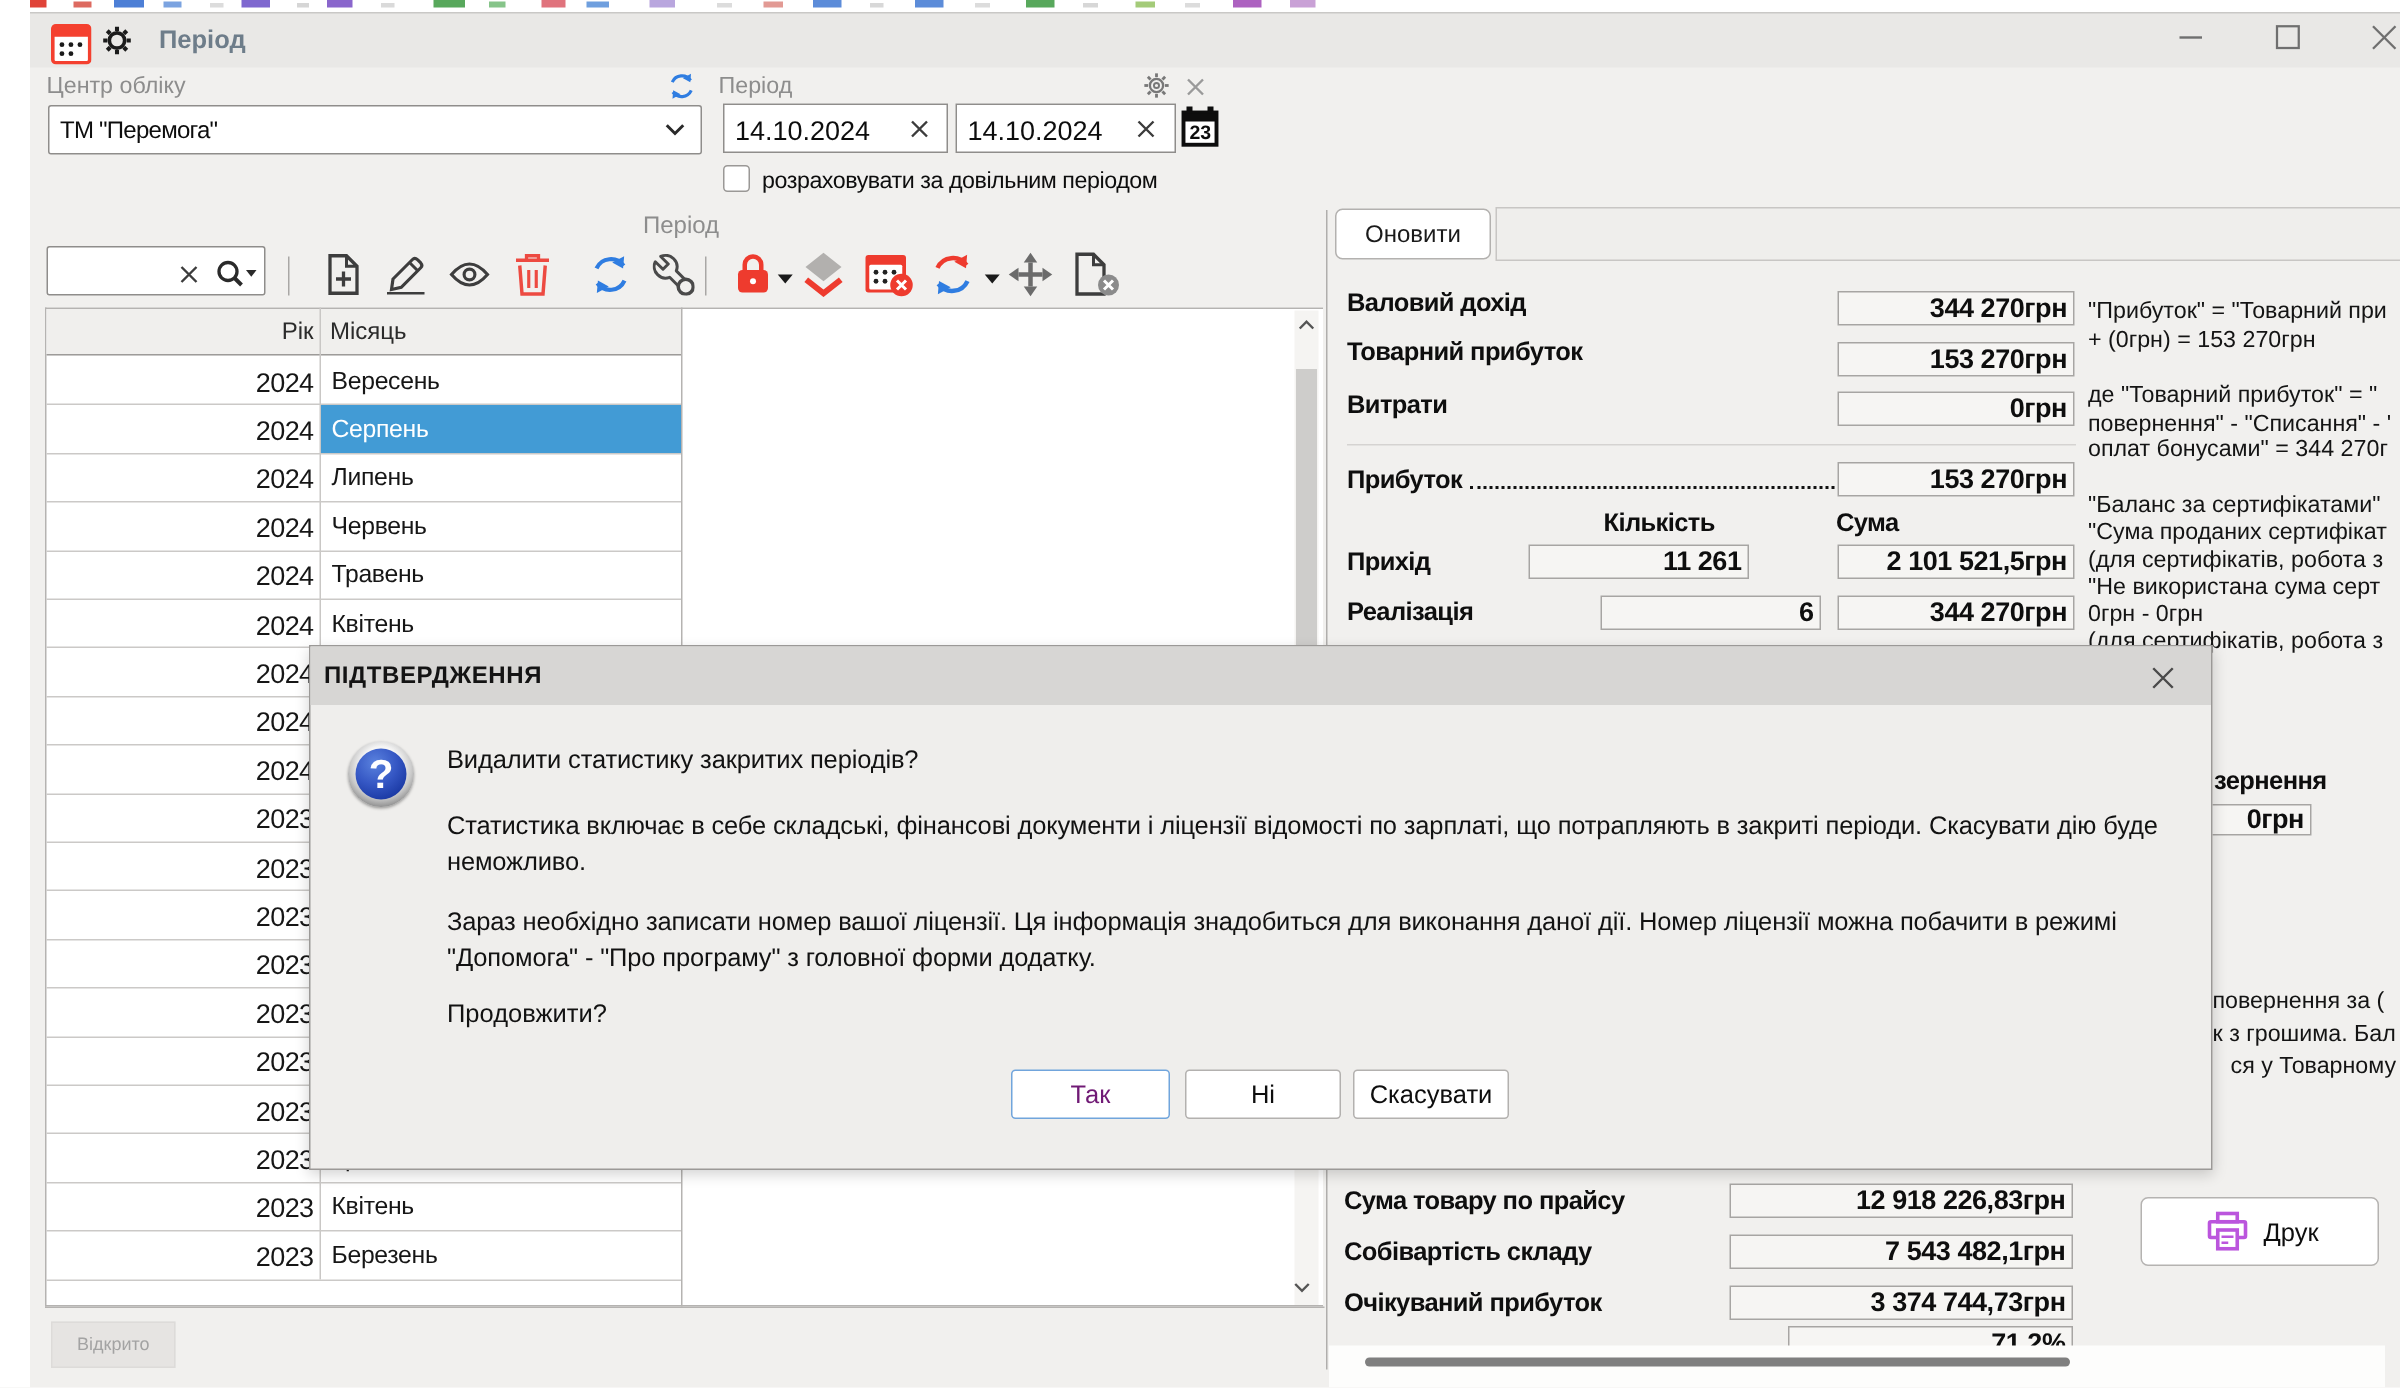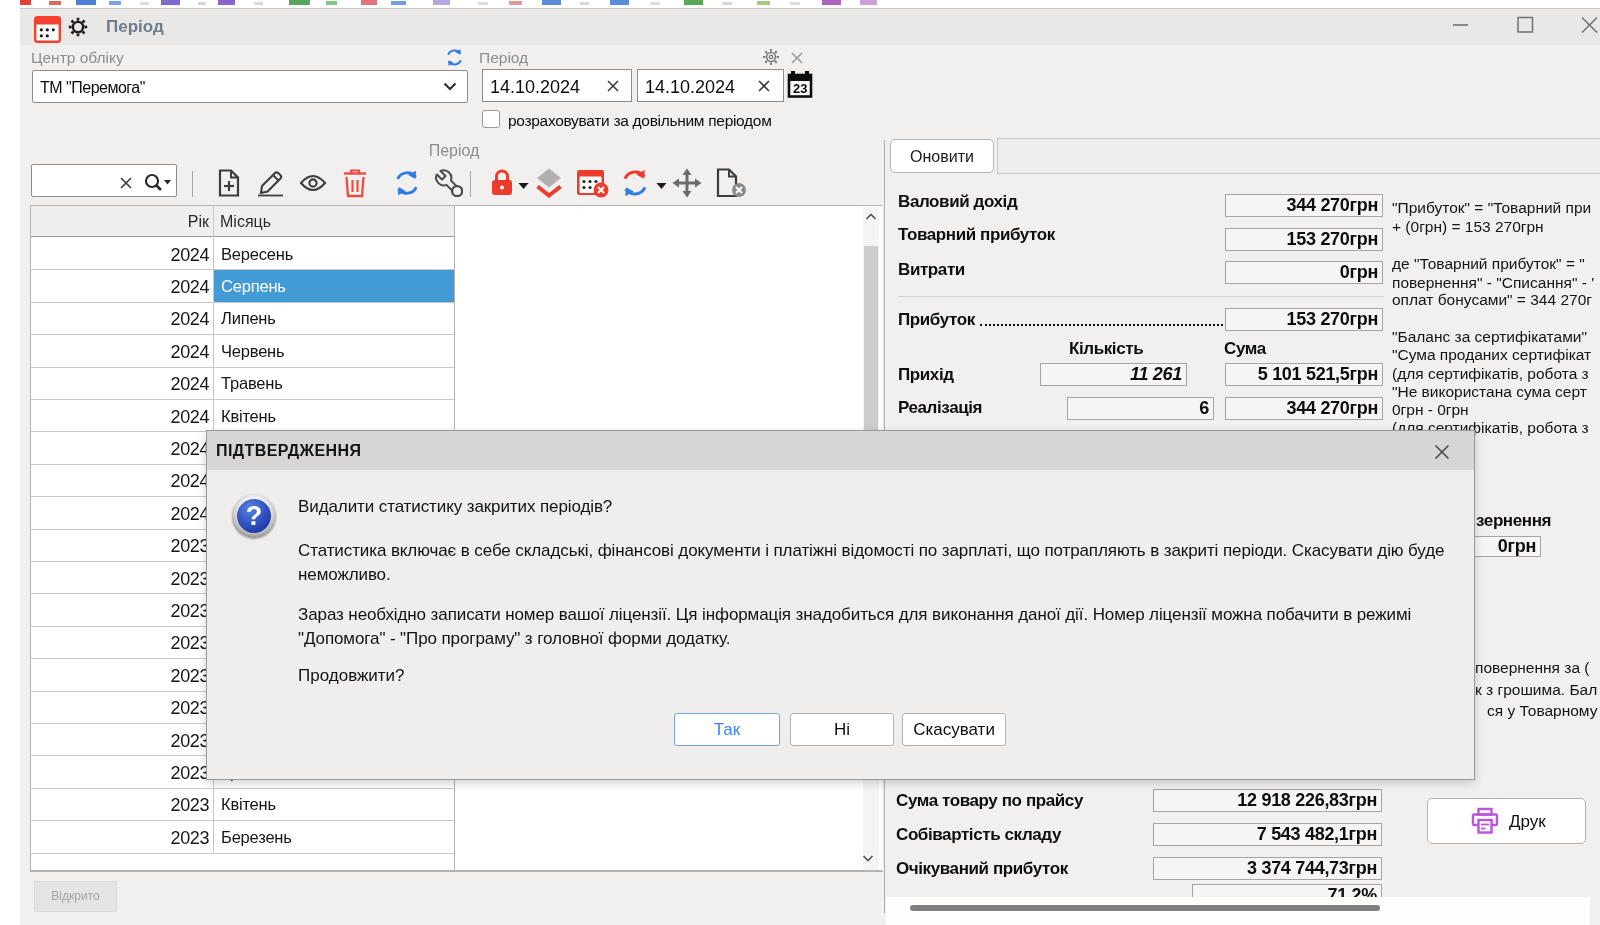--- a/index.html
+++ b/index.html
@@ -362,22 +362,22 @@
 <div class="abs" style="left:878px;top:296px;width:486px;height:1px;background:#d5d3d1;"></div>
 <div class="blbl" style="left:1049px;top:339px;">Кількість</div>
 <div class="blbl" style="left:1204px;top:339px;">Сума</div>
 <div class="blbl" style="left:878px;top:365px;">Прихід</div>
 <div class="blbl" style="left:878px;top:398px;">Реалізація</div>
 
 <div class="fieldbox" style="left:1205px;top:194px;width:158px;height:23px;">344 270грн</div>
 <div class="fieldbox" style="left:1205px;top:228px;width:158px;height:23px;">153 270грн</div>
 <div class="fieldbox" style="left:1205px;top:261px;width:158px;height:23px;">0грн</div>
 <div class="fieldbox" style="left:1205px;top:308px;width:158px;height:23px;">153 270грн</div>
-<div class="fieldbox" style="left:1020px;top:363px;width:147px;height:23px;font-style:italic;">11 261</div>
-<div class="fieldbox" style="left:1205px;top:363px;width:158px;height:23px;">5 101 521,5грн</div>
+<div class="fieldbox" style="left:999px;top:363px;width:147px;height:23px;">11 261</div>
+<div class="fieldbox" style="left:1205px;top:363px;width:158px;height:23px;">2 101 521,5грн</div>
 <div class="fieldbox" style="left:1047px;top:397px;width:147px;height:23px;">6</div>
 <div class="fieldbox" style="left:1205px;top:397px;width:158px;height:23px;">344 270грн</div>
 
 <div class="abs" style="left:1372px;top:180px;width:208px;height:260px;overflow:hidden;">
 <div class="ftext" style="left:0;top:19px;">"Прибуток" = "Товарний при</div>
 <div class="ftext" style="left:0;top:38px;">+ (0грн) = 153 270грн</div>
 <div class="ftext" style="left:0;top:75px;">де "Товарний прибуток" = "</div>
 <div class="ftext" style="left:0;top:94px;">повернення" - "Списання" - '</div>
 <div class="ftext" style="left:0;top:111px;">оплат бонусами" = 344 270г</div>
 <div class="ftext" style="left:0;top:148px;">"Баланс за сертифікатами"</div>
@@ -437,22 +437,22 @@
 <div class="abs" style="left:196px;top:442px;font-size:16px;font-weight:bold;color:#141414;letter-spacing:0.4px;">ПІДТВЕРДЖЕННЯ</div>
 <svg class="abs" style="left:1413px;top:443px;" width="18" height="18" viewBox="0 0 18 18">
   <path d="M2.5 2.5 L15.5 15.5 M15.5 2.5 L2.5 15.5" stroke="#4a4a4a" stroke-width="1.6"></path>
 </svg>
 
 <div class="abs" style="left:212px;top:494px;width:44px;height:44px;border-radius:50%;background:radial-gradient(circle at 50% 40%, #f5f5f5 40%, #c9c9c9 60%, #8d8d8d 78%, #e2e2e2 95%);box-shadow:0 1px 2px rgba(0,0,0,0.35);"></div>
 <div class="abs" style="left:217px;top:499px;width:34px;height:34px;border-radius:50%;background:radial-gradient(circle at 38% 28%, #5a82de 0%, #3557c4 45%, #1e3da8 75%, #16328f 100%);"></div>
 <div class="abs" style="left:217px;top:498px;width:34px;height:34px;text-align:center;font-size:27px;font-weight:bold;color:#ffffff;line-height:36px;">?</div>
 
 <div class="abs" style="left:278px;top:497px;font-size:17px;letter-spacing:-0.1px;color:#121212;">Видалити статистику закритих періодів?</div>
-<div class="abs" style="left:278px;top:539px;width:1153px;font-size:17px;letter-spacing:-0.1px;color:#121212;line-height:24px;">Статистика включає в себе складські, фінансові документи і платіжні відомості по зарплаті, що потрапляють в закриті періоди. Скасувати дію буде неможливо.</div>
+<div class="abs" style="left:278px;top:539px;width:1153px;font-size:17px;letter-spacing:-0.1px;color:#121212;line-height:24px;">Статистика включає в себе складські, фінансові документи і ліцензії відомості по зарплаті, що потрапляють в закриті періоди. Скасувати дію буде неможливо.</div>
 <div class="abs" style="left:278px;top:603px;width:1153px;font-size:17px;letter-spacing:-0.1px;color:#121212;line-height:24px;">Зараз необхідно записати номер вашої ліцензії. Ця інформація знадобиться для виконання даної дії. Номер ліцензії можна побачити в режимі "Допомога" - "Про програму" з головної форми додатку.</div>
 <div class="abs" style="left:278px;top:666px;font-size:17px;color:#121212;">Продовжити?</div>
 
-<div class="abs" style="left:654px;top:713px;width:106px;height:33px;background:#ffffff;border:1px solid #71a5dc;border-radius:3px;font-size:17px;color:#3b82f6;text-align:center;line-height:31px;">Так</div>
+<div class="abs" style="left:654px;top:713px;width:106px;height:33px;background:#ffffff;border:1px solid #71a5dc;border-radius:3px;font-size:17px;color:#701a75;text-align:center;line-height:31px;">Так</div>
 <div class="abs" style="left:770px;top:713px;width:104px;height:33px;background:#ffffff;border:1px solid #b3b1af;border-radius:3px;font-size:17px;color:#0e0e0e;text-align:center;line-height:31px;">Ні</div>
 <div class="abs" style="left:882px;top:713px;width:104px;height:33px;background:#ffffff;border:1px solid #b3b1af;border-radius:3px;font-size:17px;color:#0e0e0e;text-align:center;line-height:31px;">Скасувати</div>
 </div>
 
 </div>
 
 </body></html>

